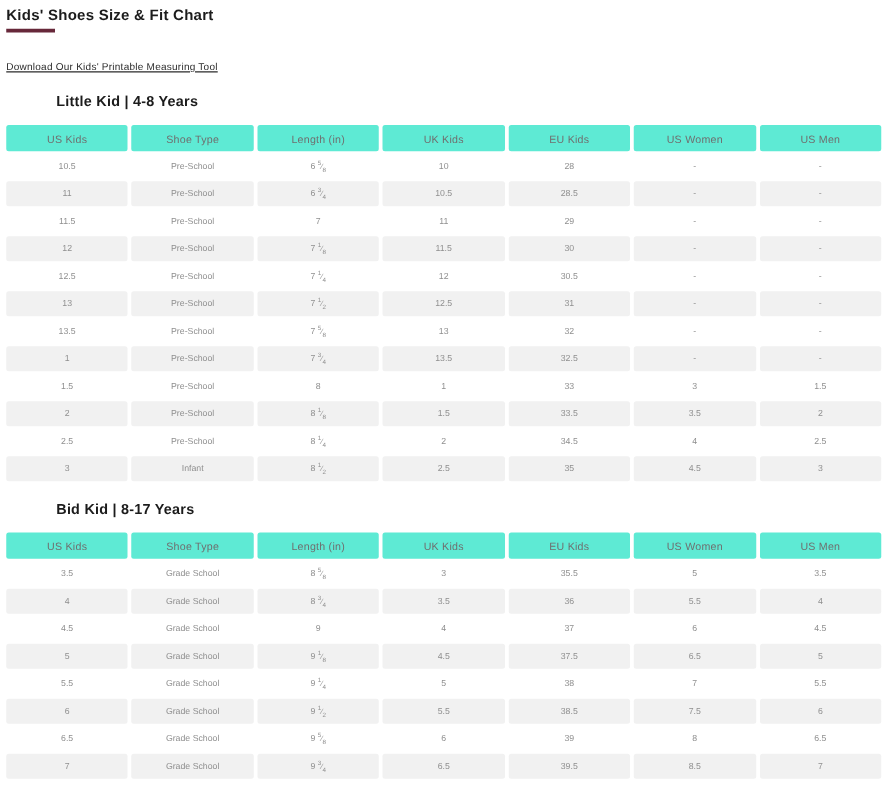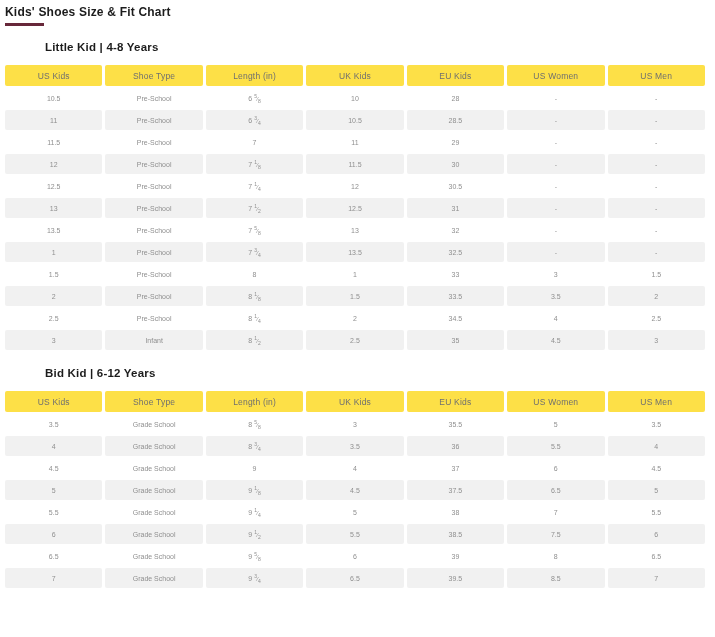--- a/index.html
+++ b/index.html
@@ -43,21 +43,21 @@
   }
   table.size-table {
     width: 706px;
     table-layout: fixed;
     border-collapse: separate;
     border-spacing: 3px 2px;
     margin-left: -3px;
   }
   table.size-table th {
     height: 21px;
-    background: #fde047;
+    background: #5eead4;
     font-weight: 400;
     font-size: 8.5px;
     color: #6f6f6f;
     text-align: center;
     border-radius: 2px;
     letter-spacing: 0.2px;
   }
   table.size-table td {
     height: 20px;
     font-size: 7px;
@@ -70,20 +70,23 @@
   td sup { font-size: 5px; vertical-align: super; line-height: 0; }
   td sub { font-size: 5px; vertical-align: sub; line-height: 0; }
   td .fslash { font-size: 6px; }
 </style>
 </head>
 <body>
 
 <div class="page">
   <h1 class="page-title">Kids' Shoes Size &amp; Fit Chart</h1>
   <div class="title-underline" style="background: rgb(103, 40, 58);"></div>
+  <div>
+    <a class="measure-link" href="#">Download Our Kids' Printable Measuring Tool</a>
+  </div>
   <div id="tables-host">
       <h2 class="section-heading">Little Kid | 4-8 Years</h2>
       <table class="size-table">
         <tbody>
           <tr>
             <th>US Kids</th>
             <th>Shoe Type</th>
             <th>Length (in)</th>
             <th>UK Kids</th>
             <th>EU Kids</th>
@@ -193,21 +196,21 @@
             <td>3</td>
             <td>Infant</td>
             <td>8 <sup>1</sup><span class="fslash">⁄</span><sub>2</sub></td>
             <td>2.5</td>
             <td>35</td>
             <td>4.5</td>
             <td>3</td>
           </tr>
         </tbody>
       </table>
-      <h2 class="section-heading">Bid Kid | 6-12 Years</h2>
+      <h2 class="section-heading">Bid Kid | 8-17 Years</h2>
       <table class="size-table">
         <tbody>
           <tr>
             <th>US Kids</th>
             <th>Shoe Type</th>
             <th>Length (in)</th>
             <th>UK Kids</th>
             <th>EU Kids</th>
             <th>US Women</th>
             <th>US Men</th>

